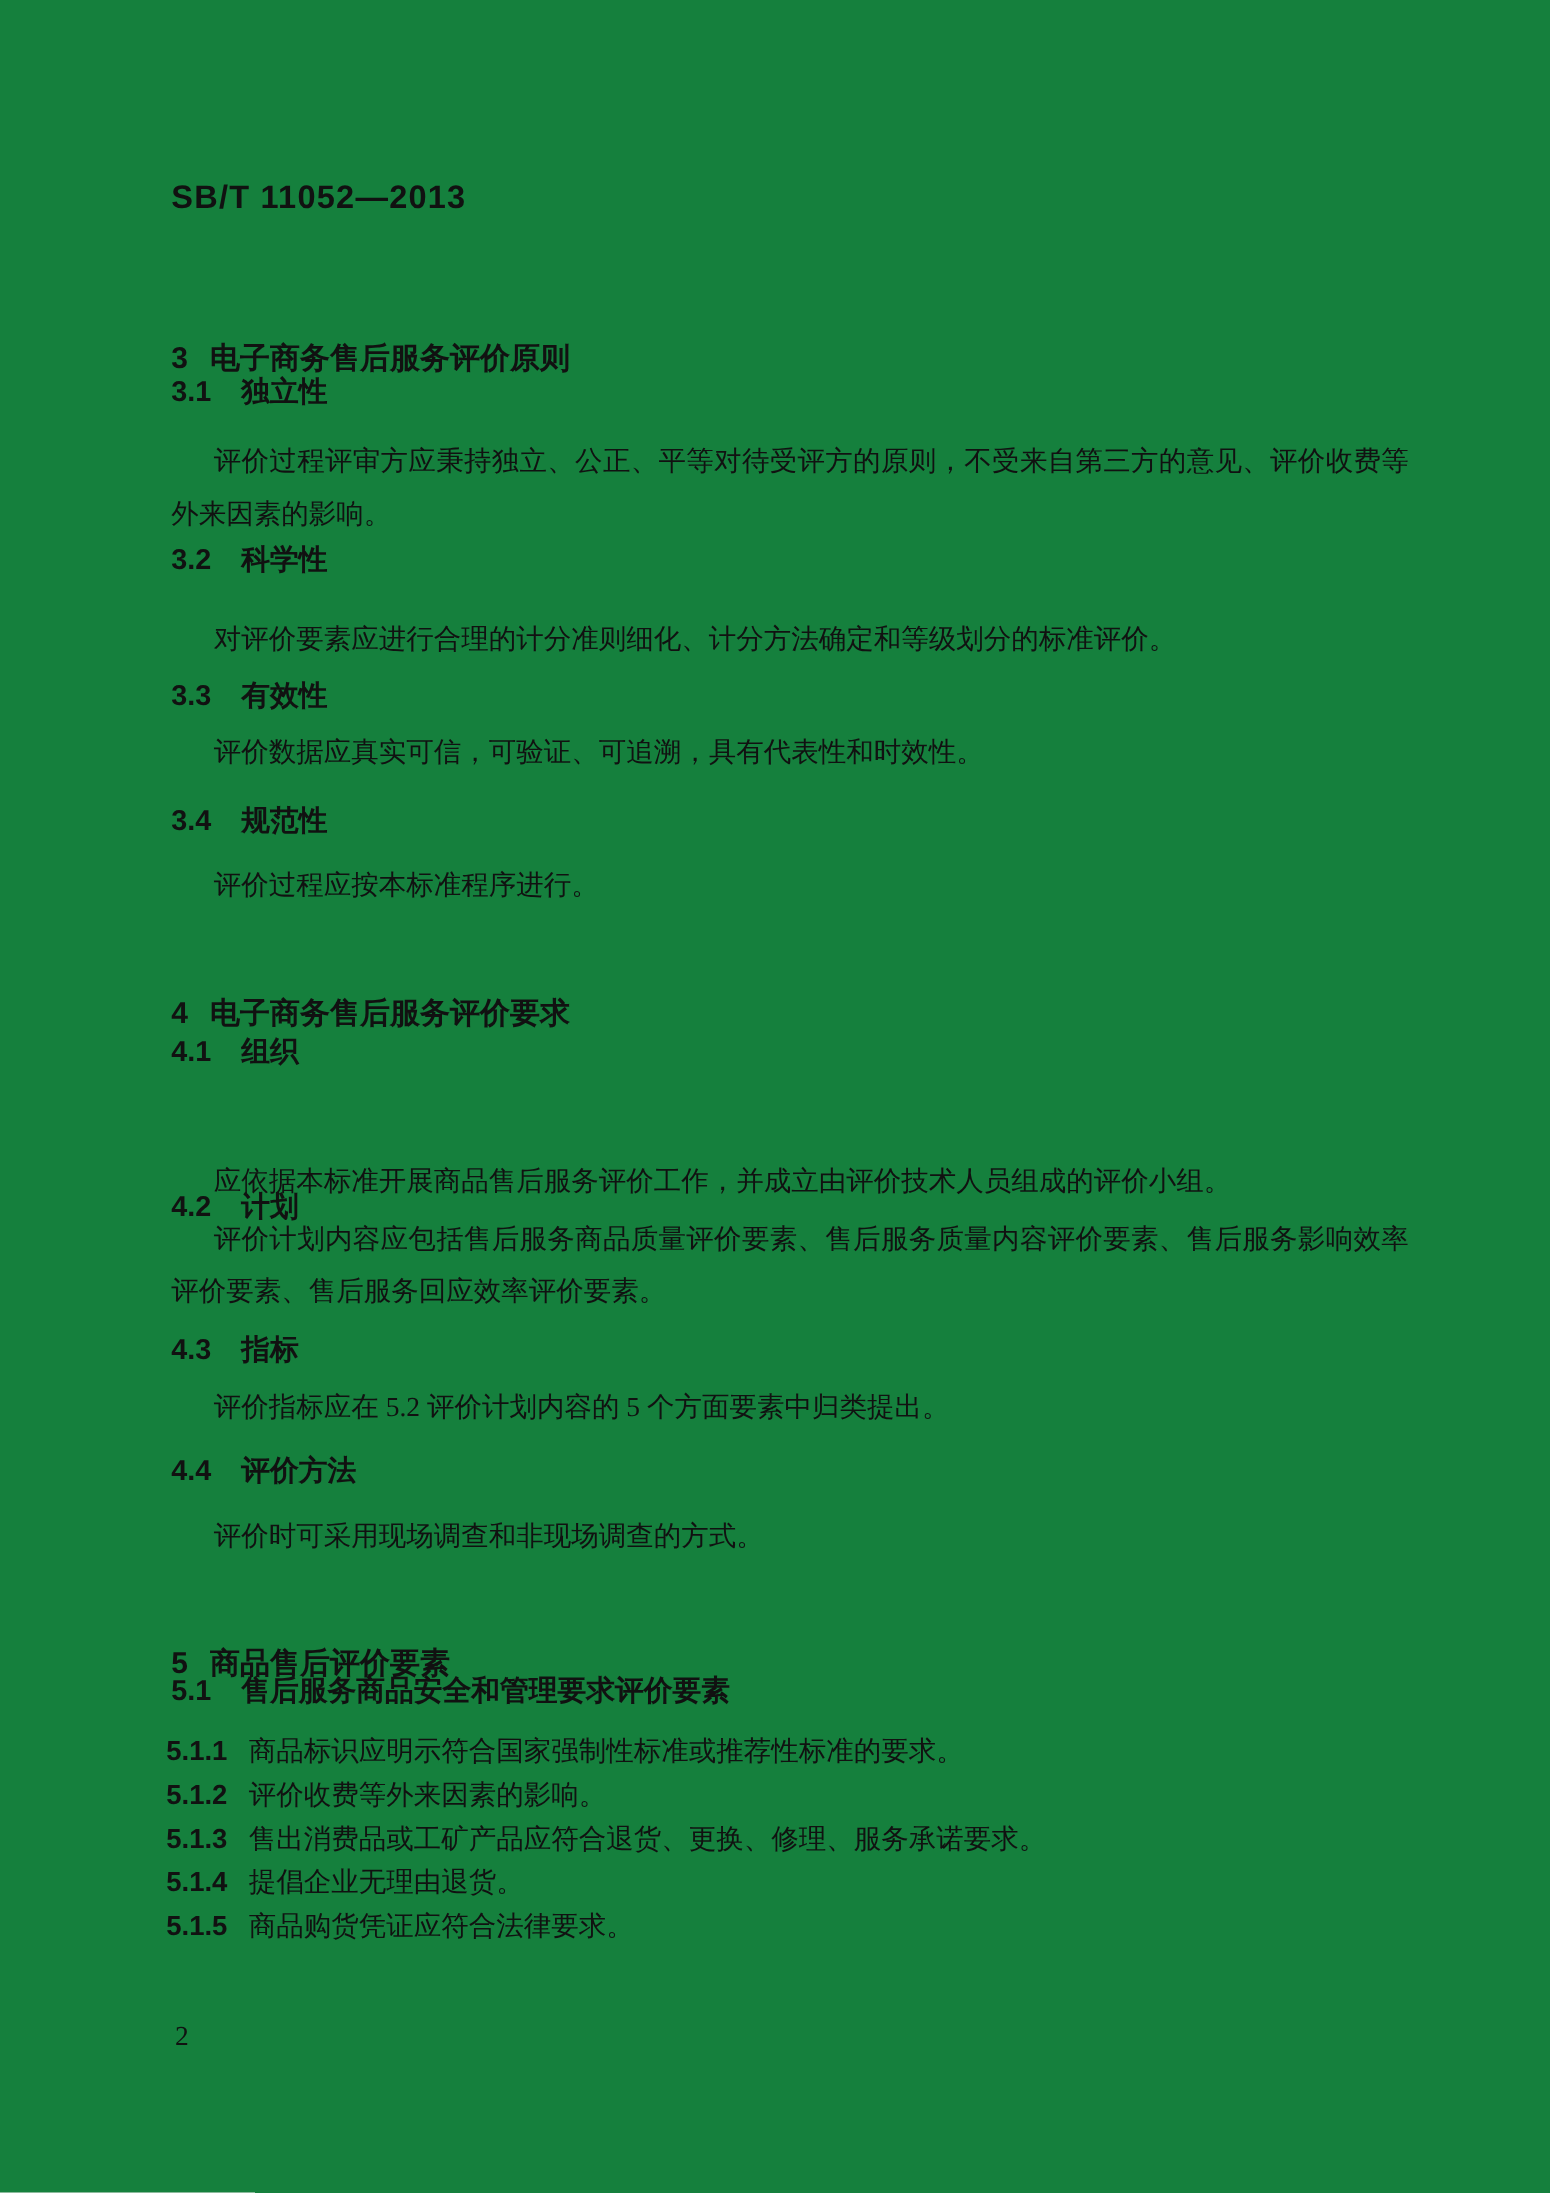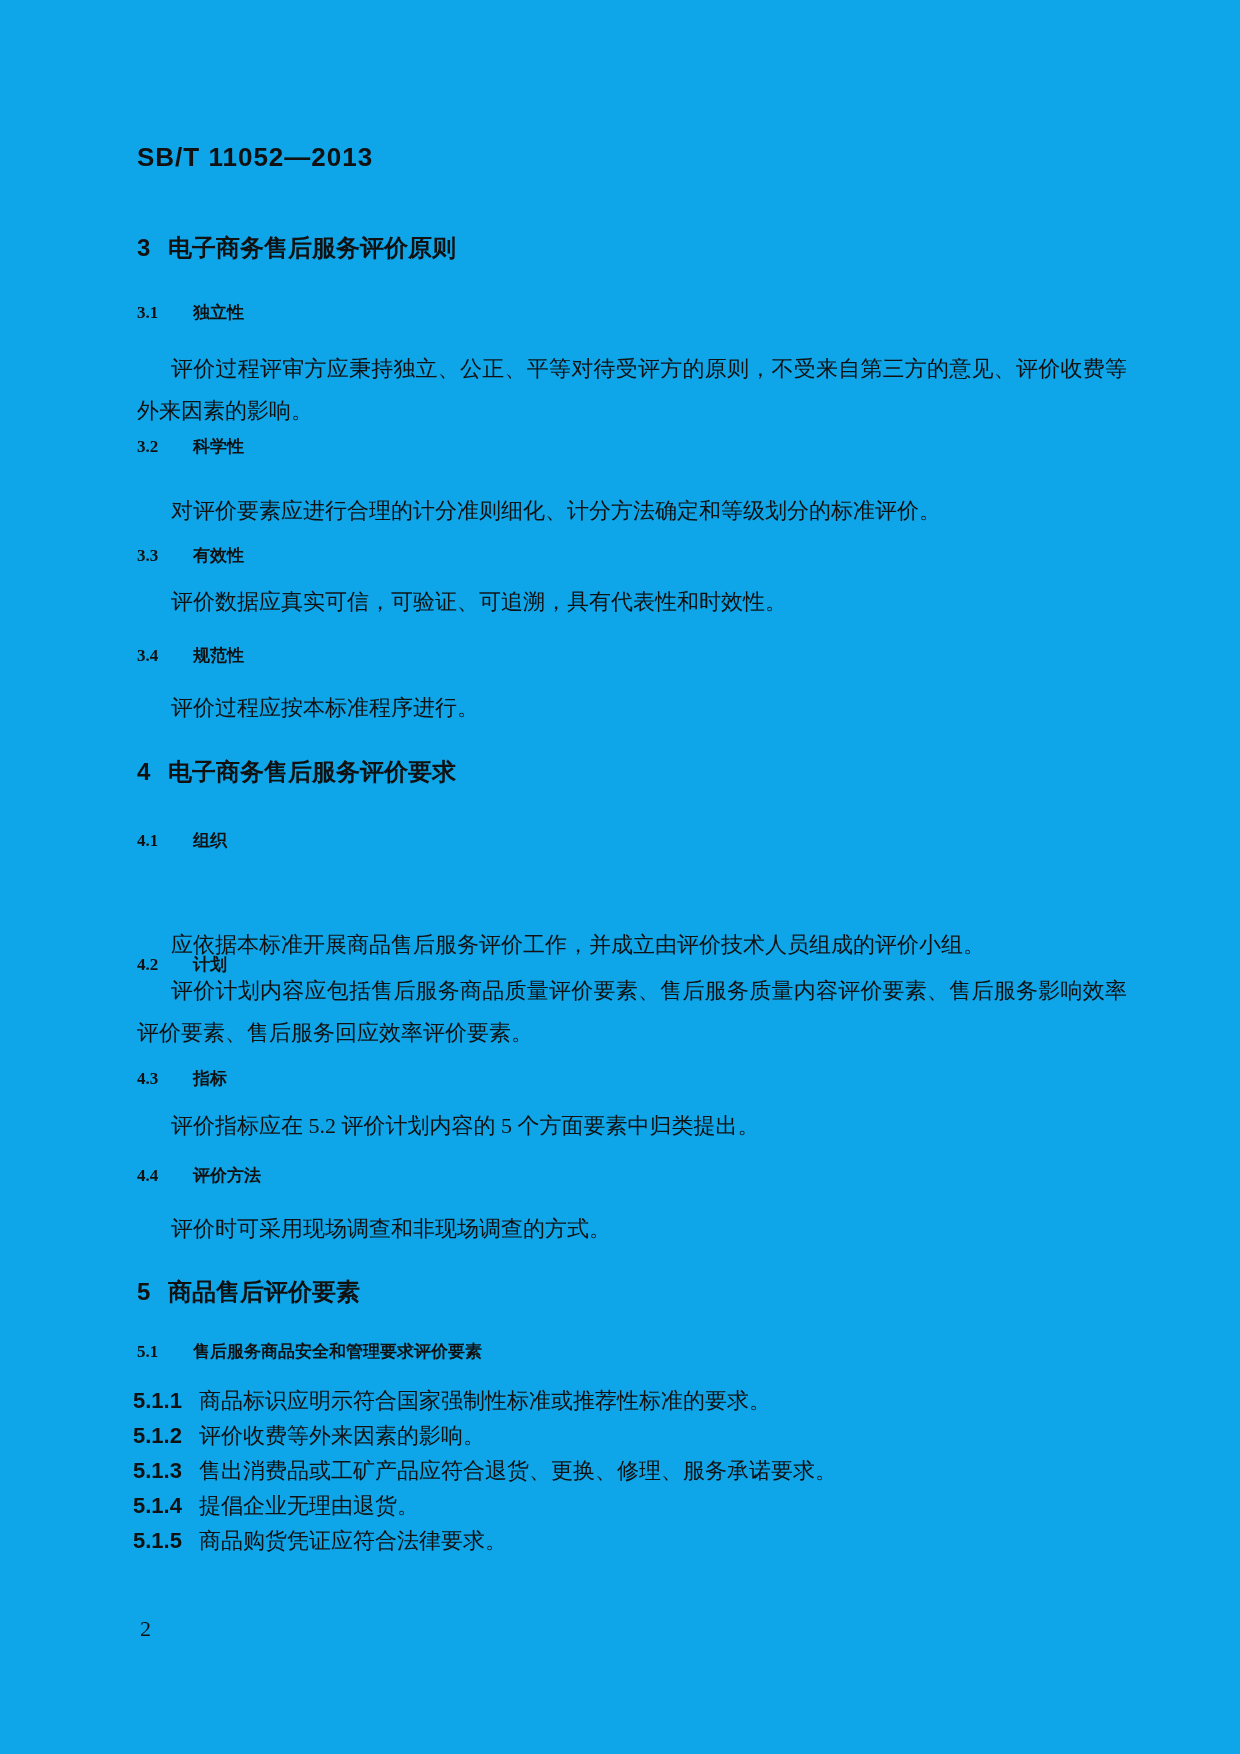--- a/index.html
+++ b/index.html
@@ -1,39 +1,39 @@
 <!DOCTYPE html>
 <html lang="zh"><head>
 <meta charset="utf-8">
 <style>
   html,body { margin:0; padding:0; background:#e8e8e8; }
   .page {
     position:relative;
     width:1240px; height:1754px;
     margin:0 auto;
-    background:#0ea5e9;
+    background:#15803d;
     color:#111111;
     overflow:hidden;
   }
   .hdr {
     position:absolute; left:137px; top:142px;
     font-family:"Liberation Sans", sans-serif;
     font-weight:bold; font-size:26px; line-height:30px;
     letter-spacing:1px;
   }
   .chapter {
     position:absolute; left:137px;
     font-family:"Liberation Sans", sans-serif;
-    font-weight:bold; font-size:24px; line-height:32px;
+    font-weight:bold; font-size:24px; line-height:32px;margin-top:39px;
   }
   .chapter .num { display:inline-block; min-width:31px; }
   .section {
     position:absolute; left:137px;
-    font-family:Liberation Serif, serif;
-    font-weight:bold; font-size:17px; line-height:30px;
+    font-family:Liberation Sans, sans-serif;
+    font-weight:bold; font-size:23px; line-height:30px;
   }
   .section .num { display:inline-block; min-width:56px; font-weight:bold; }
   .para {
     position:absolute; left:137px; width:990px;
     font-family:"Liberation Serif", serif;
     font-size:22px; line-height:42px;
     text-indent:34px; text-align:justify;
   }
   .clause {
     position:absolute; left:133px; width:1000px;

